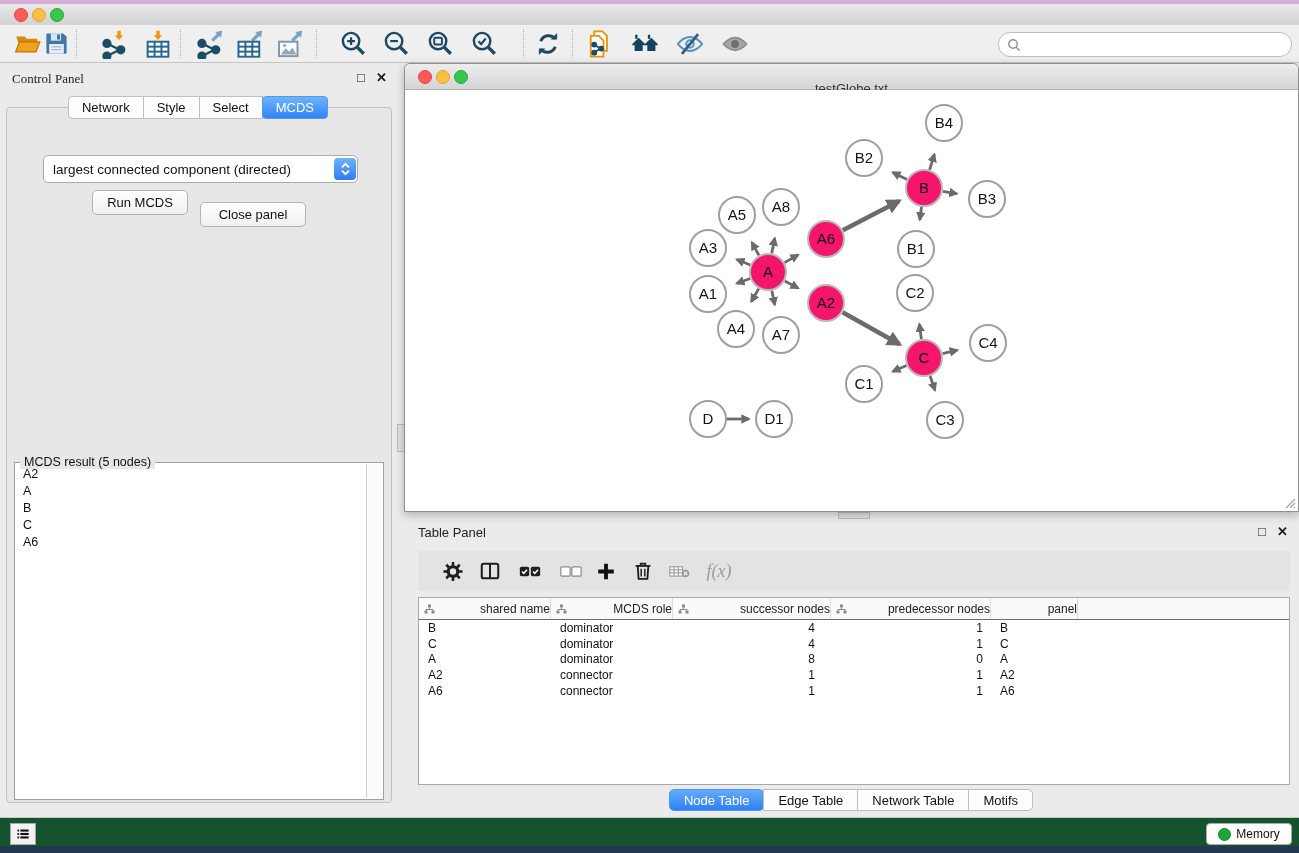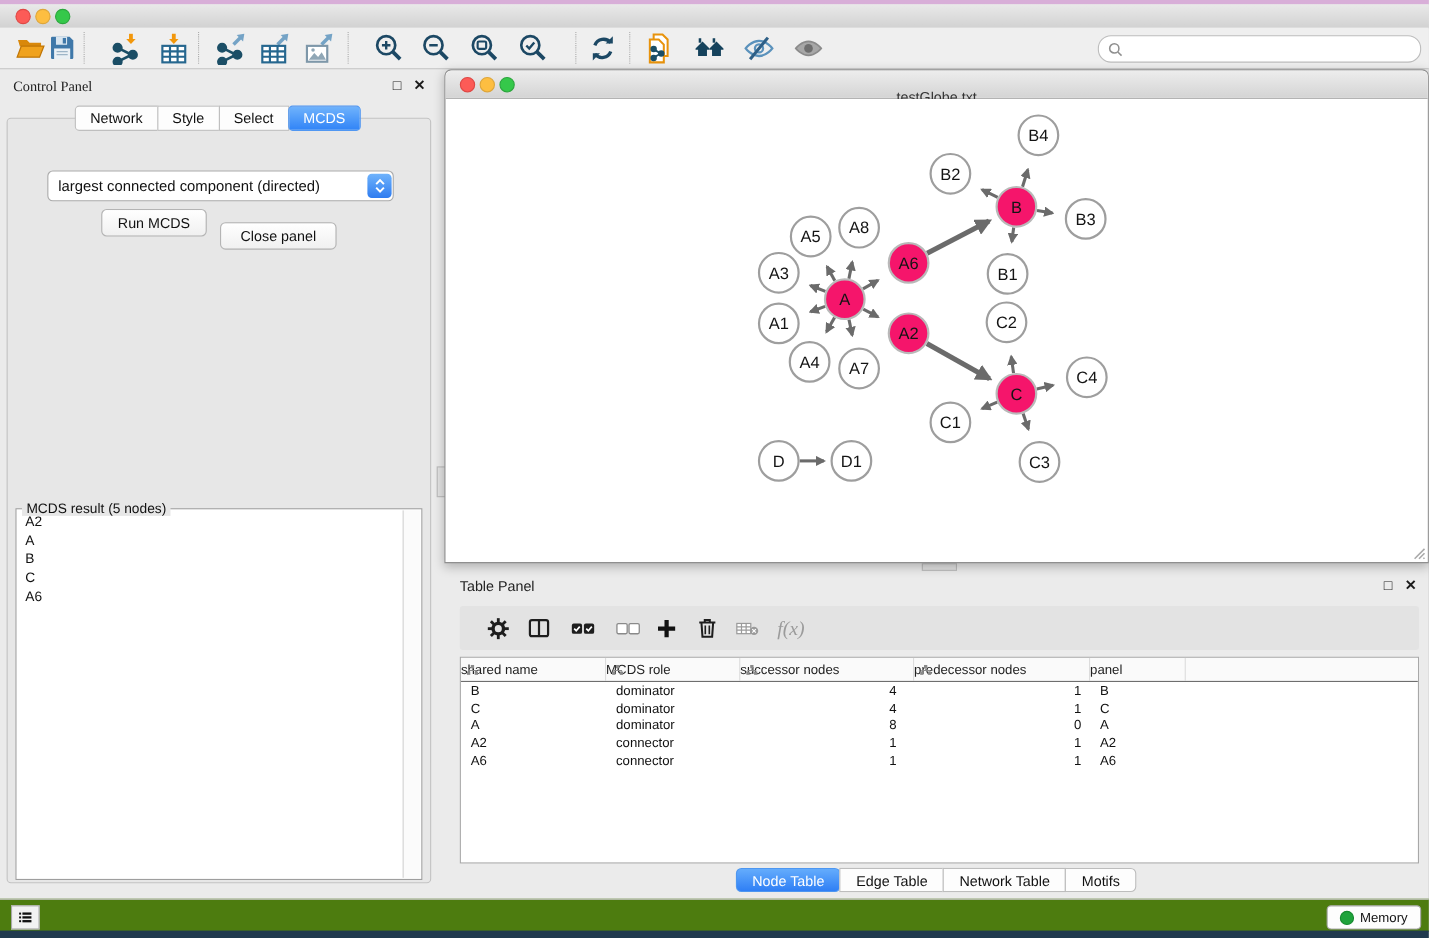--- a/index.html
+++ b/index.html
@@ -47,35 +47,35 @@
   #graph{position:absolute;left:0;top:0;}
   #resize-grip{position:absolute;right:2px;bottom:2px;}
   .splitter{background:#E2E2E2;border:1px solid #BDBDBD;}
   
   #tp-title{left:418px;top:525px;font-size:13px;color:#222;}
   #tp-toolbar{left:418px;top:551px;width:872px;height:40px;background:#E3E3E3;border-radius:3px;}
   .tpbtn{position:absolute;top:4px;width:34px;height:32px;background:none;border:none;display:flex;align-items:center;justify-content:center;}
   #fx-label{font-family:"Liberation Serif",serif;font-style:italic;font-size:18px;color:#9B9B9B;}
   #tbl{left:418px;top:597px;width:872px;height:188px;background:#fff;border:1px solid #A8A8A8;box-sizing:border-box;overflow:hidden;}
   #tbl-head{display:flex;height:21px;background:#FAFAFA;border-bottom:1px solid #6E6E6E;}
-  .th{box-sizing:border-box;border-right:1px solid #DCDCDC;display:flex;align-items:center;justify-content:flex-start;font-size:12px;color:#222;position:relative;}
+  .th{box-sizing:border-box;border-right:1px solid #DCDCDC;display:flex;align-items:center;justify-content:flex-end;font-size:12px;color:#222;position:relative;}
   .th.fill{flex:1;border-right:none;}
   .colicon{position:absolute;left:5px;top:5px;}
   .tr{display:flex;height:15.8px;align-items:center;}
   .td{box-sizing:border-box;font-size:12px;color:#111;overflow:hidden;white-space:nowrap;}
   .td.a-left{padding-left:9px;text-align:left;}
   .td.a-right{padding-right:16px;text-align:right;}
   .td.a-right2{padding-right:8px;text-align:right;}
   #tp-tabs{left:404px;top:789px;width:895px;display:flex;justify-content:center;}
   .tp-tab{font-size:13px;color:#111;background:#FDFDFD;border:1px solid #BDBDBD;padding:2.5px 14px;margin-left:-1px;}
   .tp-tab:first-child{border-radius:5px 0 0 5px;}
   .tp-tab:last-child{border-radius:0 5px 5px 0;}
   .tp-tab.active{background:linear-gradient(#64ACFC,#2F7FF5);color:#fff;border:1px solid #4D96F0;border-radius:5px;}
   
-  #statusbar{left:0;top:817px;width:1299px;height:29px;background:#4d7c0f;border-top:1px solid #C8C8C8;}
+  #statusbar{left:0;top:817px;width:1299px;height:29px;background:#14532d;border-top:1px solid #C8C8C8;}
   #list-btn{position:absolute;left:10px;top:5px;width:26px;height:22px;background:#F2F2F2;border:1px solid #A9A9A9;display:flex;align-items:center;justify-content:center;}
   #memory-btn{position:absolute;left:1206px;top:5px;width:86px;height:22px;background:#FDFDFD;border:1px solid #A9A9A9;border-radius:4px;display:flex;align-items:center;justify-content:center;gap:5px;font-size:12px;color:#111;}
   #memory-btn .dot{width:11px;height:11px;border-radius:50%;background:#1FA33C;border:1px solid #178A30;}
   #desktop-bottom{left:0;top:846px;width:1299px;height:7px;background:#20394E;}
 </style>
 </head>
 <body>
 
 <div id="app">
 

